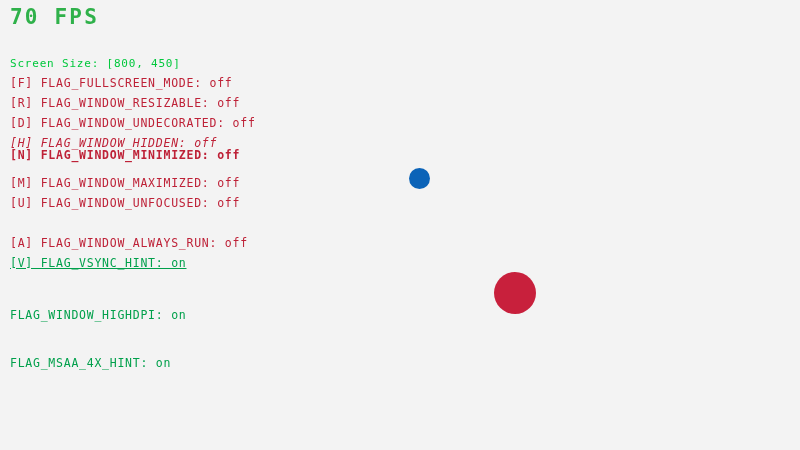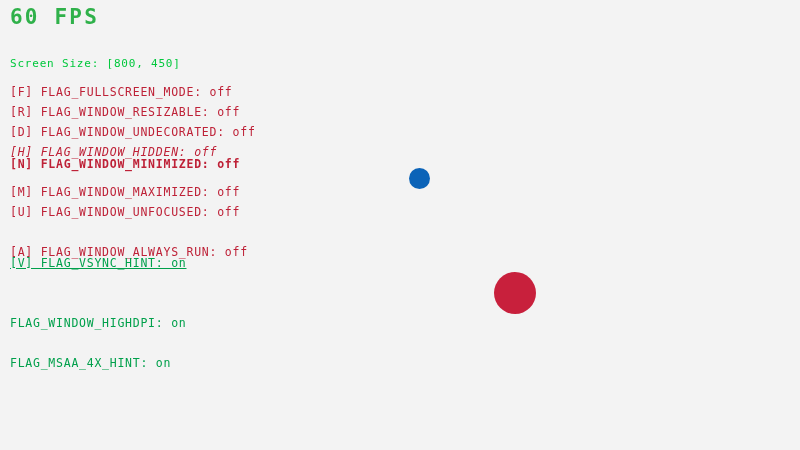--- a/index.html
+++ b/index.html
@@ -50,21 +50,21 @@
     font-size: 11px;
     letter-spacing: 0.75px;
     color: #878787;
   }
 
   .flag-line {
     left: 10px;
     font-size: 11.5px;
     letter-spacing: 0.75px;
   }
-  .flag-off { color: #be2137; margin-top: 9px; }
+  .flag-off { color: #be2137; }
   .flag-on  { color: #00a04b; }
 
   
   .ball {
     position: absolute;
     border-radius: 50%;
   }
   #ball-blue {
     width: 21px;
     height: 21px;
@@ -78,21 +78,21 @@
     left: 494px;
     top: 272px;
     background: #c8203c;
   }
 </style>
 </head>
 <body>
 
 <div id="screen">
 
-  <div class="txt" id="fps-counter">60 FPS</div>
+  <div class="txt" id="fps-counter">70 FPS</div>
 
   <div class="txt" id="screen-size">Screen Size: [800, 450]</div>
 
 
   <div class="txt flag-line flag-off" style="top:78px;">[F] FLAG_FULLSCREEN_MODE: off</div>
 
   <div class="txt flag-line flag-off" style="top:98px;">[R] FLAG_WINDOW_RESIZABLE: off</div>
 
   <div class="txt flag-line flag-off" style="top:118px;">[D] FLAG_WINDOW_UNDECORATED: off</div>
 
@@ -103,21 +103,21 @@
   <div class="txt flag-line flag-off" style="top:178px;">[M] FLAG_WINDOW_MAXIMIZED: off</div>
 
   <div class="txt flag-line flag-off" style="top:198px;">[U] FLAG_WINDOW_UNFOCUSED: off</div>
 
 
   <div class="txt flag-line flag-off" style="top:238px;">[A] FLAG_WINDOW_ALWAYS_RUN: off</div>
 
   <div class="txt flag-line flag-on" style="top:258px;text-decoration:underline;">[V] FLAG_VSYNC_HINT: on</div>
 
 
-  <div class="txt flag-line flag-on" style="top:318px;">FLAG_WINDOW_HIGHDPI: on</div>
+  <div class="txt flag-line flag-on" style="top:310px;">FLAG_WINDOW_HIGHDPI: on</div>
 
 
   <div class="txt flag-line flag-on" style="top:358px;">FLAG_MSAA_4X_HINT: on</div>
 
   <div class="ball" id="ball-blue"></div>
 
   <div class="ball" id="ball-red"></div>
 
 </div>
 

